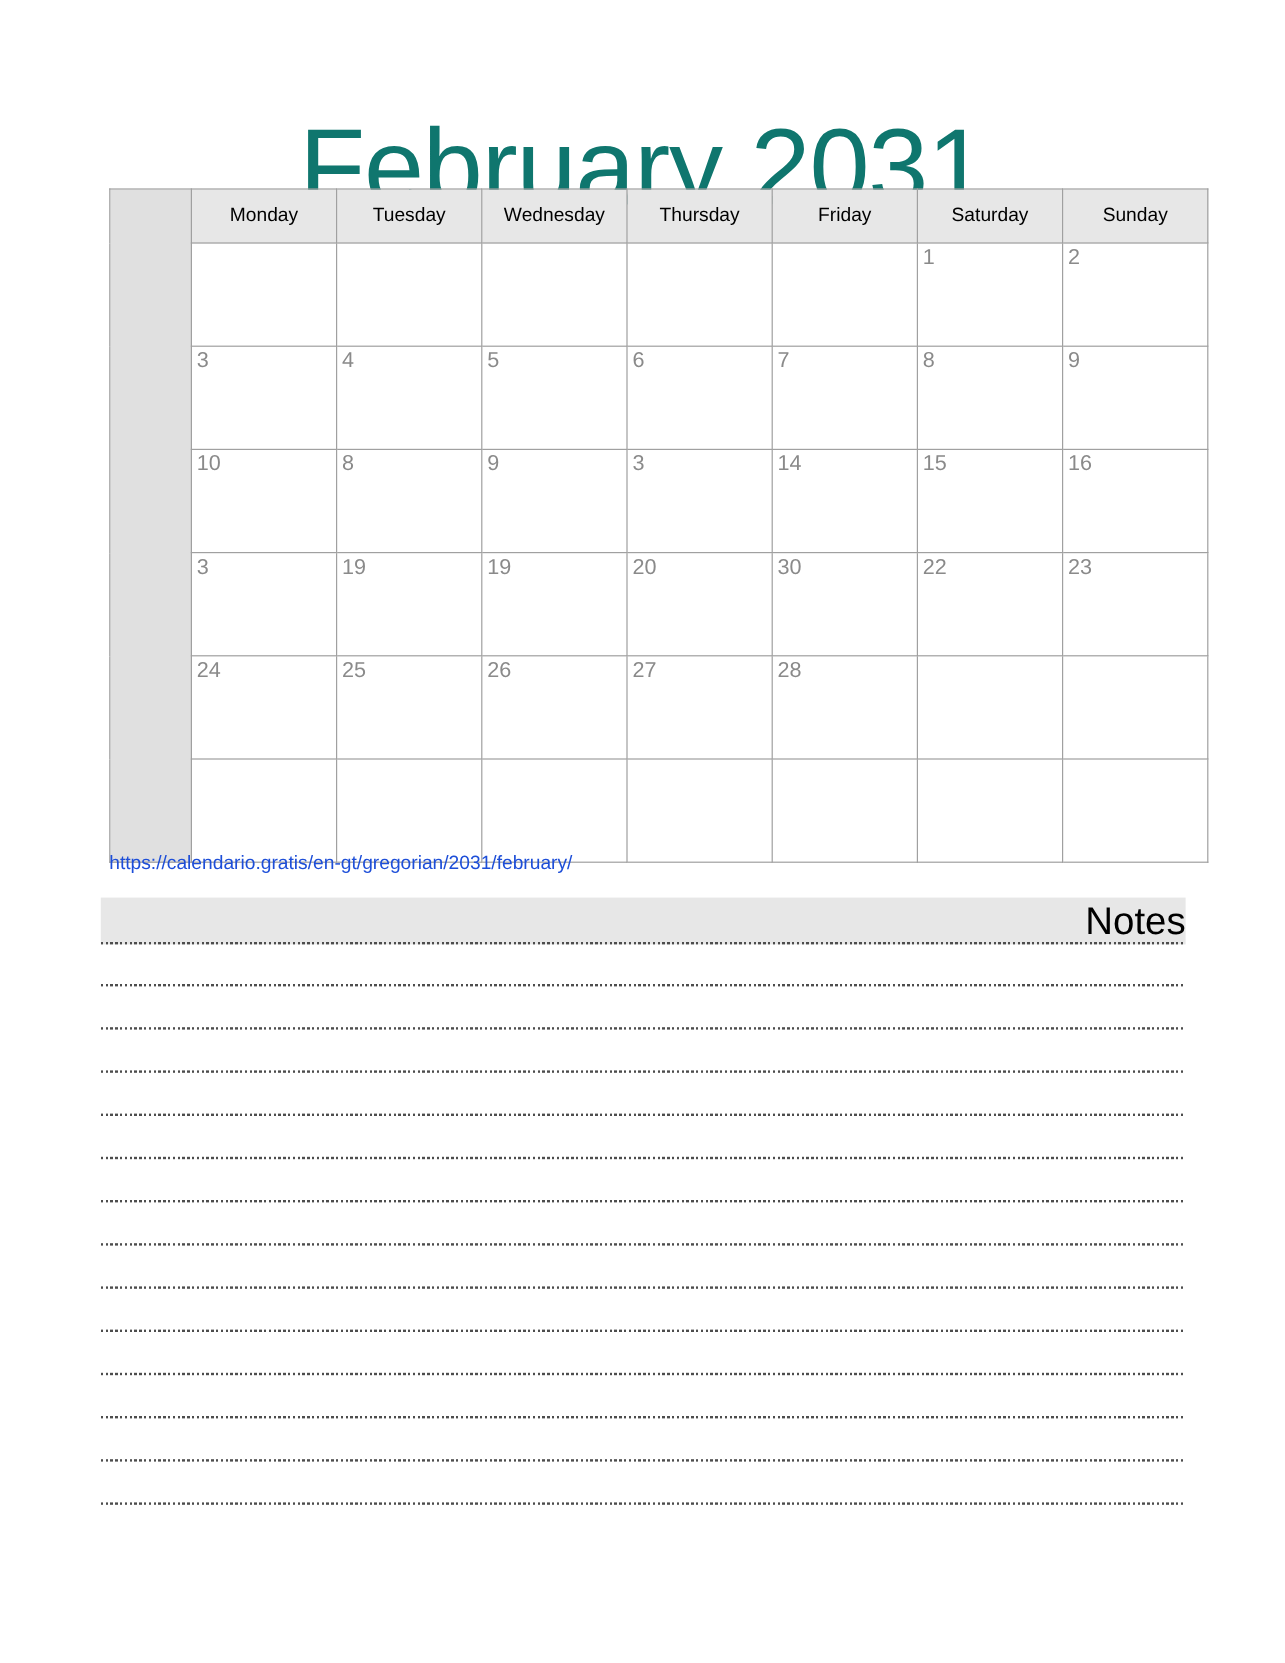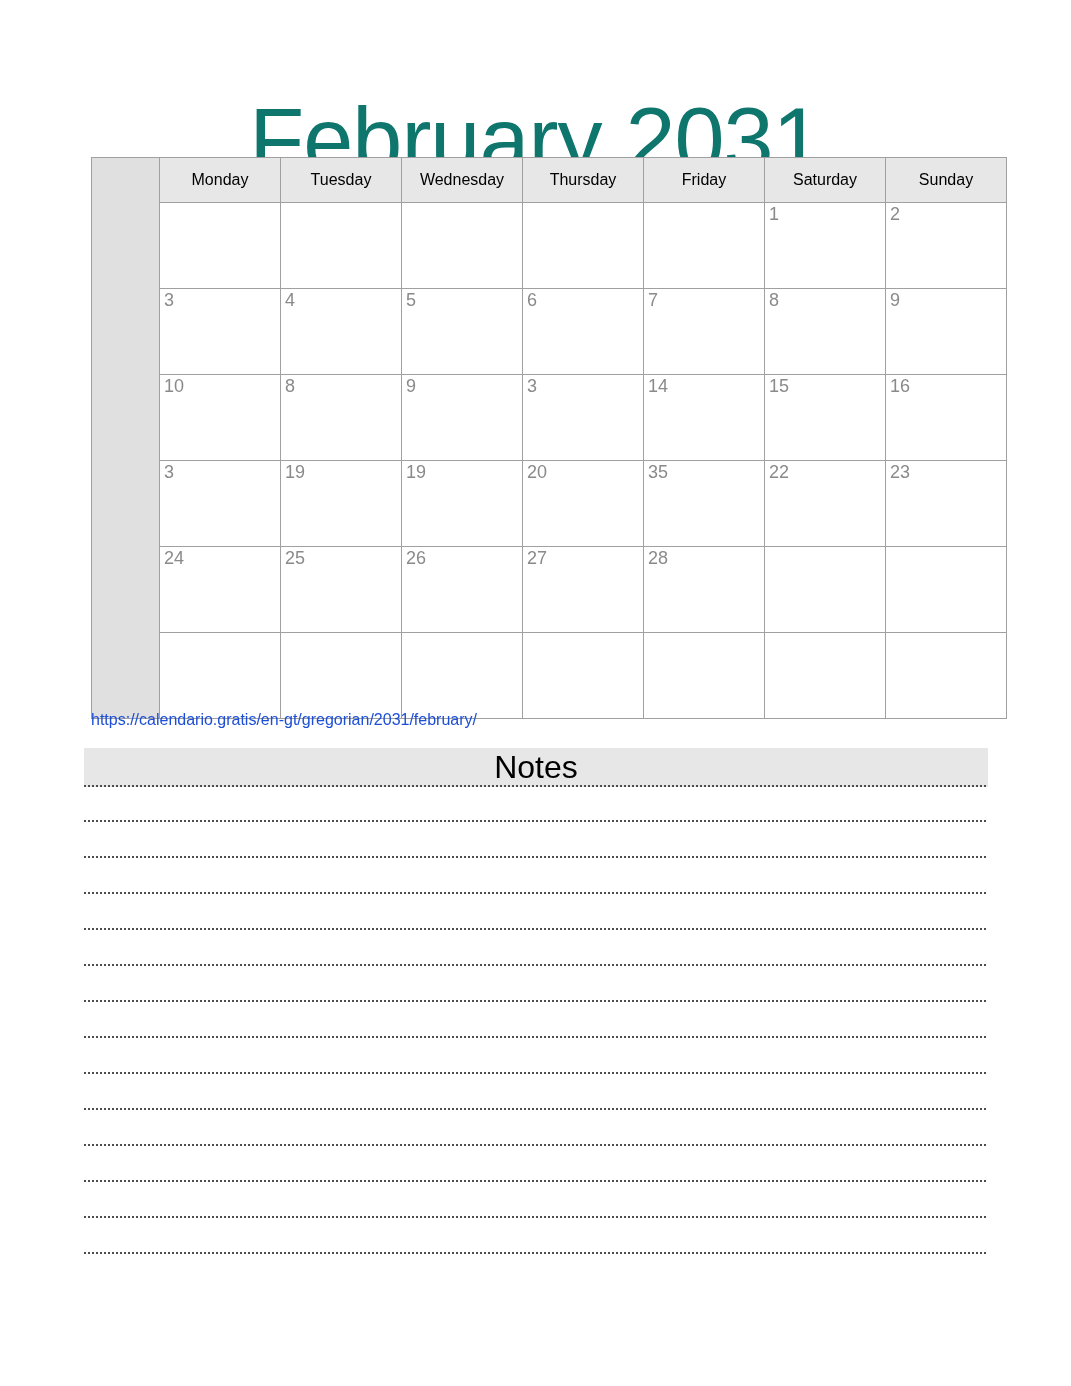--- a/index.html
+++ b/index.html
@@ -88,21 +88,21 @@
   .dotted-bottom {
     background-image: repeating-linear-gradient(90deg,
       #4d4d4d 0, #4d4d4d 2px, rgba(0,0,0,0) 2px, rgba(0,0,0,0) 4px);
     background-size: 100% 2px;
     background-position: left bottom;
     background-repeat: no-repeat;
   }
   .notes-header {
     height: 39px;
     background-color: #e7e7e7;
-    text-align: center;
+    text-align: right;
   }
   .notes-title {
     font-size: 32px;
     line-height: 38px;
     color: #000;
     font-weight: 400;
   }
   .note-line {
     height: 36px;
   }
@@ -152,21 +152,21 @@
       <td class="day-cell">3</td>
       <td class="day-cell">14</td>
       <td class="day-cell">15</td>
       <td class="day-cell">16</td>
     </tr>
     <tr>
       <td class="day-cell">3</td>
       <td class="day-cell">19</td>
       <td class="day-cell">19</td>
       <td class="day-cell">20</td>
-      <td class="day-cell">35</td>
+      <td class="day-cell">30</td>
       <td class="day-cell">22</td>
       <td class="day-cell">23</td>
     </tr>
     <tr>
       <td class="day-cell">24</td>
       <td class="day-cell">25</td>
       <td class="day-cell">26</td>
       <td class="day-cell">27</td>
       <td class="day-cell">28</td>
       <td class="day-cell"></td>

